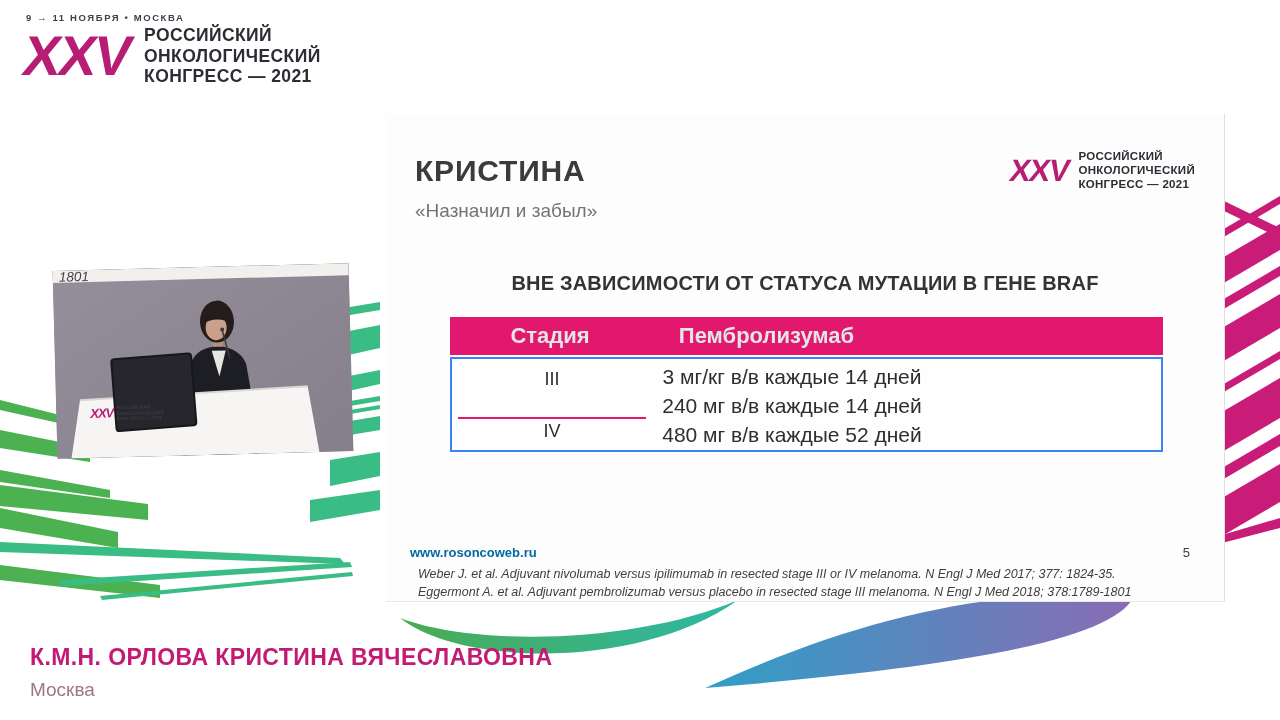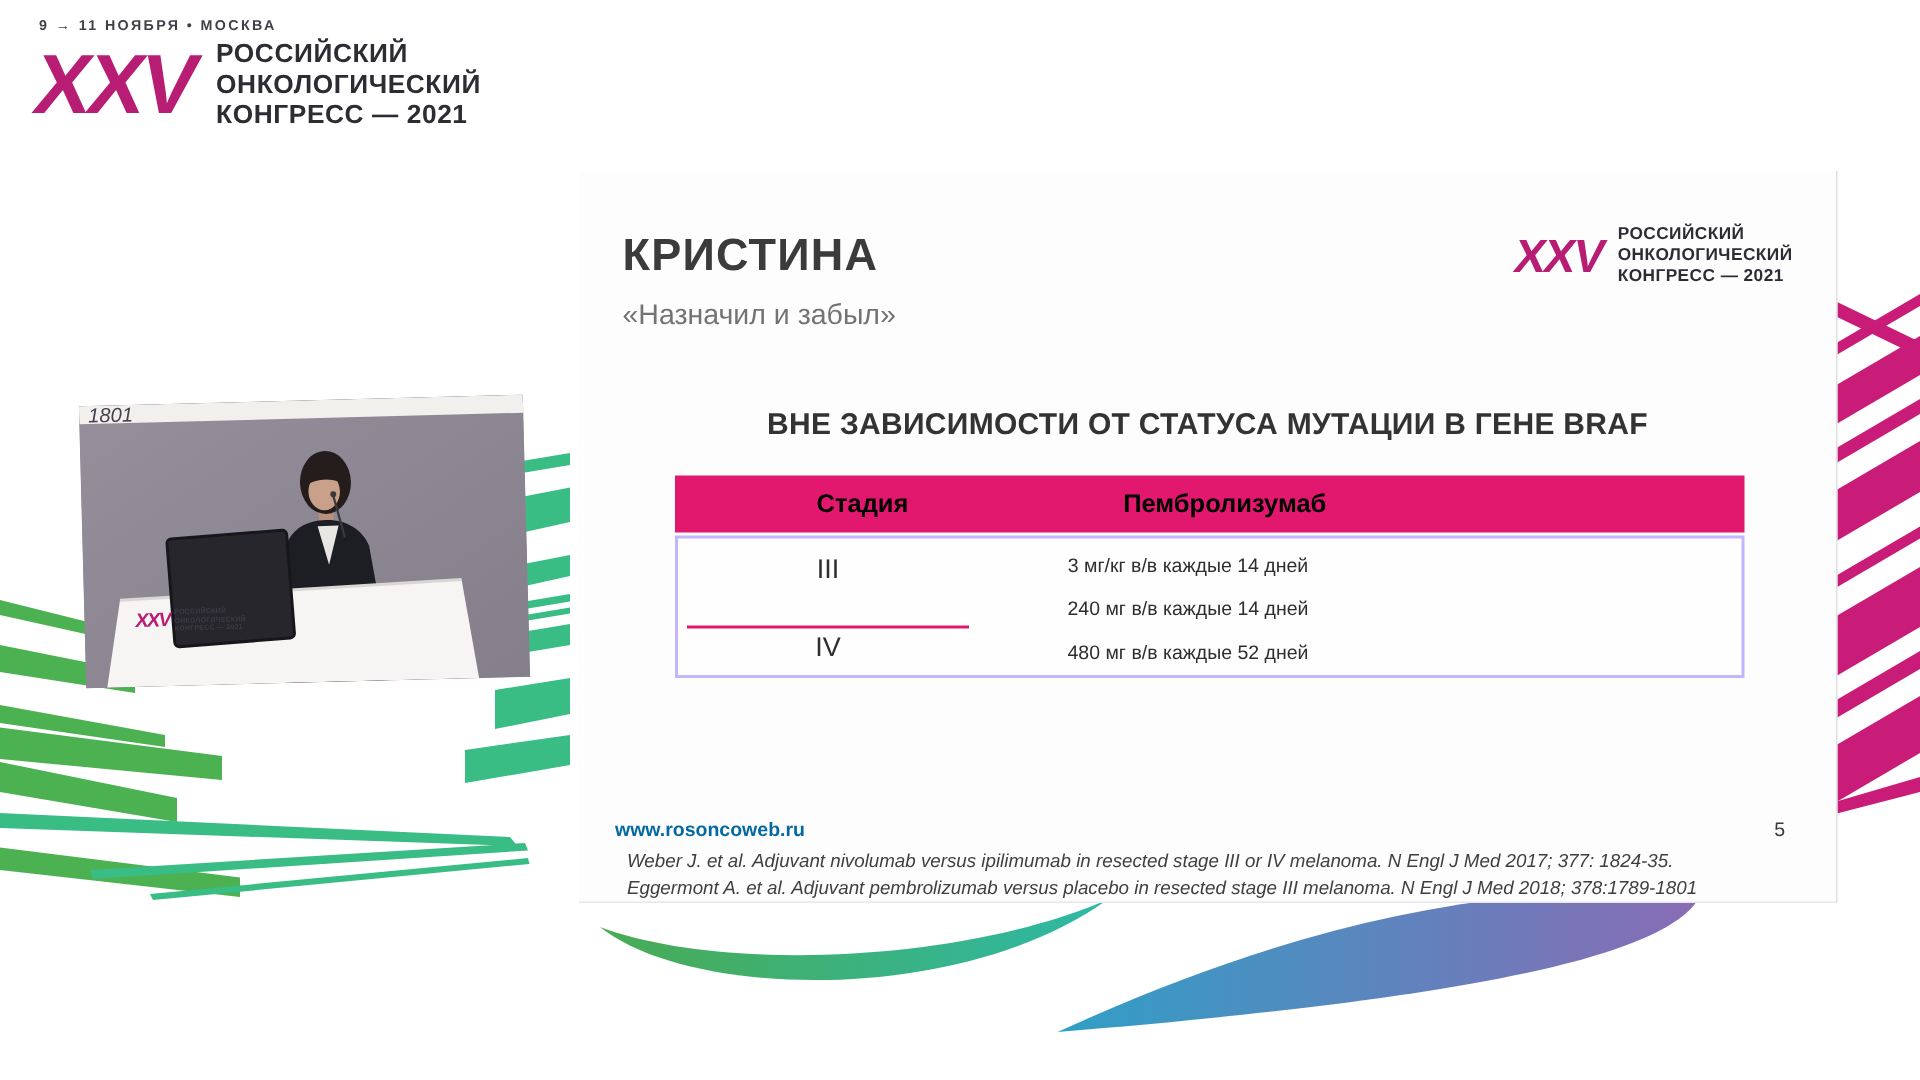--- a/index.html
+++ b/index.html
@@ -37,29 +37,29 @@
   .slide-subtitle{position:absolute;left:29px;top:86px;font-size:19px;color:#737373;}
   .slide-logo{position:absolute;right:29px;top:36px;display:flex;align-items:center;}
   .xxv-sm{font-size:31px;letter-spacing:-1px;}
   .slide-logo-lines{margin-left:9px;font-size:11.5px;font-weight:bold;color:#2c2c34;line-height:1.2;letter-spacing:0.3px;}
   .section-title{position:absolute;left:0;top:158px;width:100%;text-align:center;
                  font-size:20px;font-weight:600;color:#333333;letter-spacing:0.2px;}
 
   
   .dose-table{position:absolute;left:64px;top:203px;width:713px;}
   .dose-head{display:flex;background:#e2186f;height:38px;}
-  .dose-head .hc{display:flex;align-items:center;justify-content:center;color:#000000;
-                 font-weight:bold;font-size:17px;margin-left:25px;}
+  .dose-head .hc{display:flex;align-items:center;justify-content:center;color:#e5e5e5;
+                 font-weight:bold;font-size:22px;}
   .c1{width:200px;} .c2{width:280px;} .c3{width:233px;}
-  .dose-body{display:flex;height:95px;margin-top:2px;border:2px solid #c4b5fd;box-sizing:border-box;background:#fefefe;}
+  .dose-body{display:flex;height:95px;margin-top:2px;border:2px solid #3b82f6;box-sizing:border-box;background:#fefefe;}
   .bc{position:relative;box-sizing:border-box;color:#2e2e2e;}
   .stage-iii{position:absolute;top:10px;left:0;width:100%;text-align:center;font-size:18px;}
   .stage-div1{position:absolute;top:58px;left:6px;right:6px;border-top:2px solid #e2186f;}
   .stage-iv{position:absolute;top:62px;left:0;width:100%;text-align:center;font-size:18px;}
-  .nivo{padding-top:3px;text-align:center;font-size:13px;line-height:29px;}
+  .nivo{padding-top:3px;text-align:center;font-size:21px;line-height:29px;}
   .pembro{padding-top:3px;text-align:center;font-size:16.5px;line-height:27px;}
   .stage-div3{position:absolute;top:57px;left:4px;right:4px;border-top:2px solid #e2186f;}
 
   
   .site{position:absolute;left:24px;top:431px;font-size:13px;font-weight:bold;color:#0369a1;}
   .pagenum{position:absolute;right:34px;top:431px;font-size:13px;color:#3a3a3a;}
   .refs{position:absolute;left:32px;top:451px;font-size:12.5px;font-style:italic;color:#3f3f3f;line-height:18px;}
 
   
   .caption{position:absolute;left:30px;top:644px;z-index:4;}
@@ -215,14 +215,18 @@
     </div>
 
     <div class="site">www.rosoncoweb.ru</div>
     <div class="pagenum">5</div>
     <div class="refs">
       <div>Weber J. et al. Adjuvant nivolumab versus ipilimumab in resected stage III or IV melanoma. N Engl J Med 2017; 377: 1824-35.</div>
       <div>Eggermont A. et al. Adjuvant pembrolizumab versus placebo in resected stage III melanoma. N Engl J Med 2018; 378:1789-1801</div>
     </div>
   </div>
 
+  <div class="caption">
+    <div class="speaker-name">К.М.Н. ОРЛОВА КРИСТИНА ВЯЧЕСЛАВОВНА</div>
+    <div class="speaker-city">Москва</div>
+  </div>
 
 </div>
 
 </body></html>

